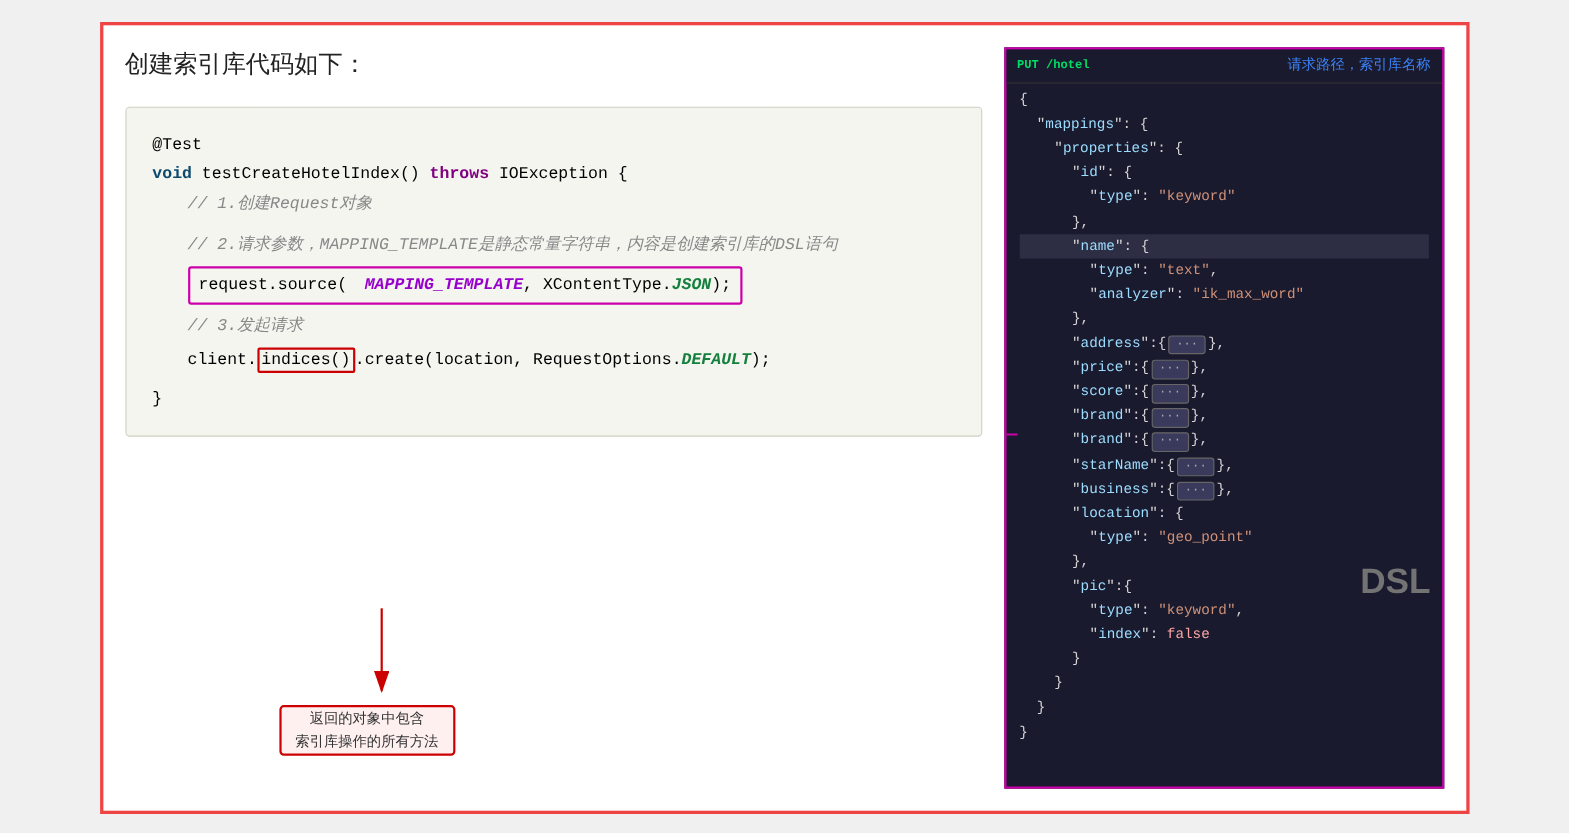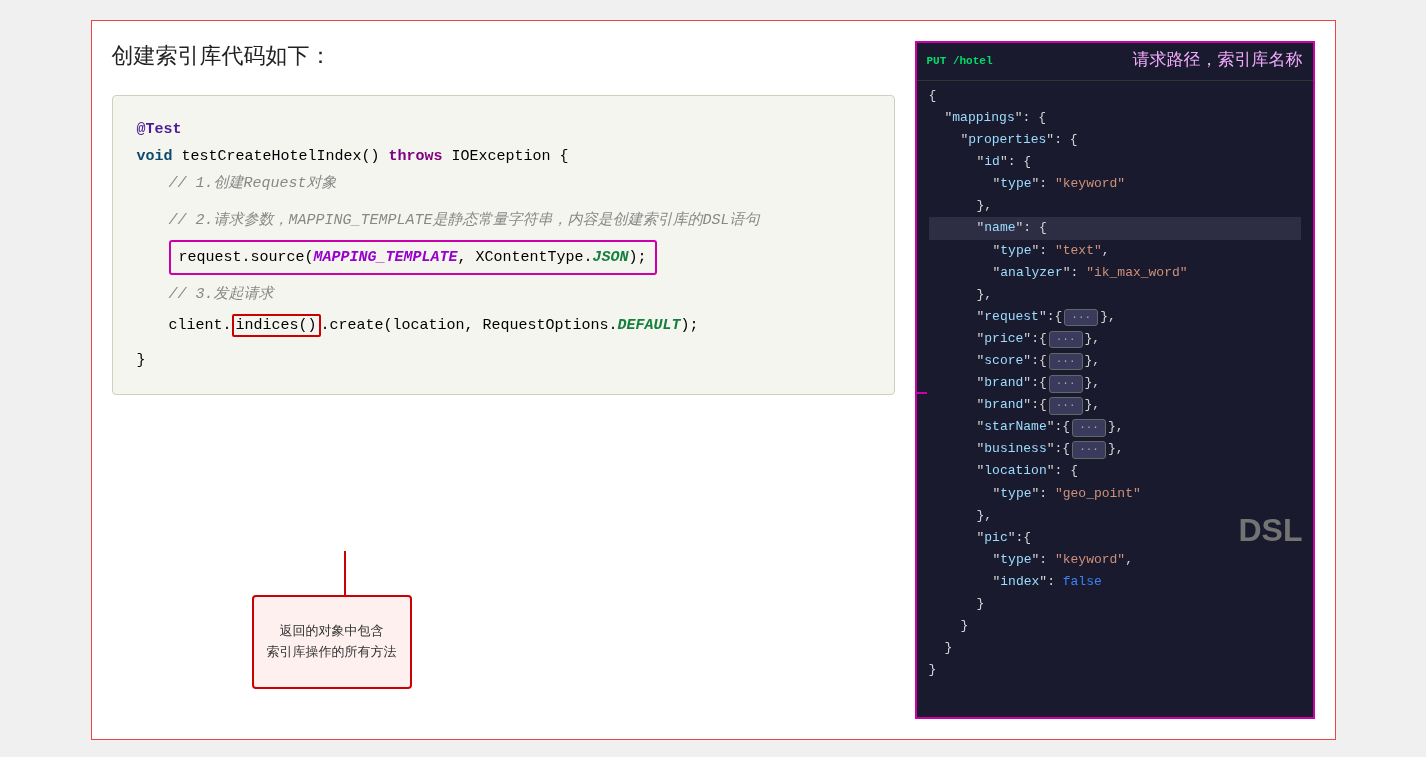--- a/index.html
+++ b/index.html
@@ -8,21 +8,21 @@
       font-family: 'Microsoft YaHei', 'SimHei', sans-serif;
       display: flex;
       justify-content: center;
       align-items: center;
       width: 1426px;
       min-height: 757px;
       padding: 20px;
     }
     .main-container {
       background: #fff;
-      border: 1px solid #ef4444;
+      border: 3px solid #ef4444;
       display: flex;
       width: 1245px;
       min-height: 720px;
       padding: 20px;
       gap: 20px;
       position: relative;
     }
     .left-panel {
       flex: 1;
       display: flex;
@@ -43,24 +43,24 @@
       padding: 20px 24px;
       font-family: 'Courier New', Consolas, monospace;
       font-size: 15px;
       line-height: 1.8;
       position: relative;
     }
     
     .kw-blue { color: #0c4a6e; font-weight: bold; }
     .kw-purple { color: #800080; font-weight: bold; }
     .str-green { color: #008000; font-weight: bold; }
-    .kw-italic-purple { color: #9900cc; font-style: italic; font-weight: bold; }
+    .kw-italic-purple { color: #9900cc; font-style: italic; font-weight: bold; margin-left: 16px; }
     .kw-italic-blue { color: #15803d; font-style: italic; font-weight: bold; }
     .comment { color: #888; font-style: italic; }
-    .annotation-test { color: #4c1d95; font-weight: bold; }
+    .annotation-test { color: #000000; }
     
     .line-highlight-green {
       display: inline-block;
       border: 2px solid #00aa44;
       padding: 2px 8px;
       border-radius: 3px;
       background: transparent;
     }
     .line-highlight-magenta {
       display: inline-block;
@@ -72,21 +72,21 @@
     .indices-highlight {
       display: inline;
       border: 2px solid #cc0000;
       padding: 1px 2px;
       border-radius: 2px;
     }
     
     .annotation-box-red {
       border: 2px solid #cc0000;
       background: #fff0f0;
-      padding: 24px 12px;
+      padding: 0 12px;
       border-radius: 4px;
       font-size: 13px;
       color: #333;
       text-align: center;
       line-height: 1.6;
       position: absolute;
       bottom: 30px;
       left: 140px;
       width: 160px;
     }
@@ -110,40 +110,40 @@
       border-bottom: 1px solid #333;
       padding: 4px 10px;
       background: #1a1a2e;
     }
     .put-label {
       color: #00dd66;
       font-weight: bold;
       font-size: 11px;
     }
     .path-comment {
-      color: #f0abfc;
-      font-size: 17px;
+      color: #3b82f6;
+      font-size: 13px;
       font-family: Liberation Mono, monospace;
     }
     .dsl-label {
       color: #737373;
       font-size: 32px;
       font-weight: bold;
       font-family: 'Microsoft YaHei', sans-serif;
       position: absolute;
       right: 10px;
       bottom: 160px;
     }
     .right-code {
       padding: 4px 12px 12px 12px;
       position: relative;
     }
     .json-key { color: #9cdcfe; }
     .json-str { color: #ce9178; }
-    .json-bool { color: #3b82f6; }
+    .json-bool { color: #fca5a5; }
     .json-bracket { color: #d4d4d4; }
     .json-line { display: flex; align-items: center; }
     .json-line.highlighted {
       background: #2d2d44;
     }
     .collapsed-badge {
       display: inline-block;
       background: #3a3a5c;
       border: 1px solid #666;
       border-radius: 3px;
@@ -236,21 +236,21 @@
       <div><span style="margin-left:64px;" class="json-bracket">"</span><span class="json-key">type</span><span class="json-bracket">": </span><span class="json-str">"keyword"</span></div>
       <div><span style="margin-left:48px;" class="json-bracket">},</span></div>
       <div class="json-line highlighted">
           <span style="margin-left:48px;" class="json-bracket">"</span>
           <span class="json-key">name</span>
           <span class="json-bracket">": {</span>
         </div>
       <div><span style="margin-left:64px;" class="json-bracket">"</span><span class="json-key">type</span><span class="json-bracket">": </span><span class="json-str">"text"</span><span class="json-bracket">,</span></div>
       <div><span style="margin-left:64px;" class="json-bracket">"</span><span class="json-key">analyzer</span><span class="json-bracket">": </span><span class="json-str">"ik_max_word"</span></div>
       <div><span style="margin-left:48px;" class="json-bracket">},</span></div>
-      <div><span style="margin-left:48px;" class="json-bracket">"</span><span class="json-key">request</span><span class="json-bracket">":{</span><span class="collapsed-badge">···</span><span class="json-bracket">},</span></div>
+      <div><span style="margin-left:48px;" class="json-bracket">"</span><span class="json-key">address</span><span class="json-bracket">":{</span><span class="collapsed-badge">···</span><span class="json-bracket">},</span></div>
       <div><span style="margin-left:48px;" class="json-bracket">"</span><span class="json-key">price</span><span class="json-bracket">":{</span><span class="collapsed-badge">···</span><span class="json-bracket">},</span></div>
       <div><span style="margin-left:48px;" class="json-bracket">"</span><span class="json-key">score</span><span class="json-bracket">":{</span><span class="collapsed-badge">···</span><span class="json-bracket">},</span></div>
       <div><span style="margin-left:48px;" class="json-bracket">"</span><span class="json-key">brand</span><span class="json-bracket">":{</span><span class="collapsed-badge">···</span><span class="json-bracket">},</span></div>
       <div><span style="margin-left:48px;" class="json-bracket">"</span><span class="json-key">brand</span><span class="json-bracket">":{</span><span class="collapsed-badge">···</span><span class="json-bracket">},</span></div>
       <div><span style="margin-left:48px;" class="json-bracket">"</span><span class="json-key">starName</span><span class="json-bracket">":{</span><span class="collapsed-badge">···</span><span class="json-bracket">},</span></div>
       <div><span style="margin-left:48px;" class="json-bracket">"</span><span class="json-key">business</span><span class="json-bracket">":{</span><span class="collapsed-badge">···</span><span class="json-bracket">},</span></div>
       <div><span style="margin-left:48px;" class="json-bracket">"</span><span class="json-key">location</span><span class="json-bracket">": {</span></div>
       <div><span style="margin-left:64px;" class="json-bracket">"</span><span class="json-key">type</span><span class="json-bracket">": </span><span class="json-str">"geo_point"</span></div>
       <div><span style="margin-left:48px;" class="json-bracket">},</span></div>
       <div><span style="margin-left:48px;" class="json-bracket">"</span><span class="json-key">pic</span><span class="json-bracket">":{</span></div>

